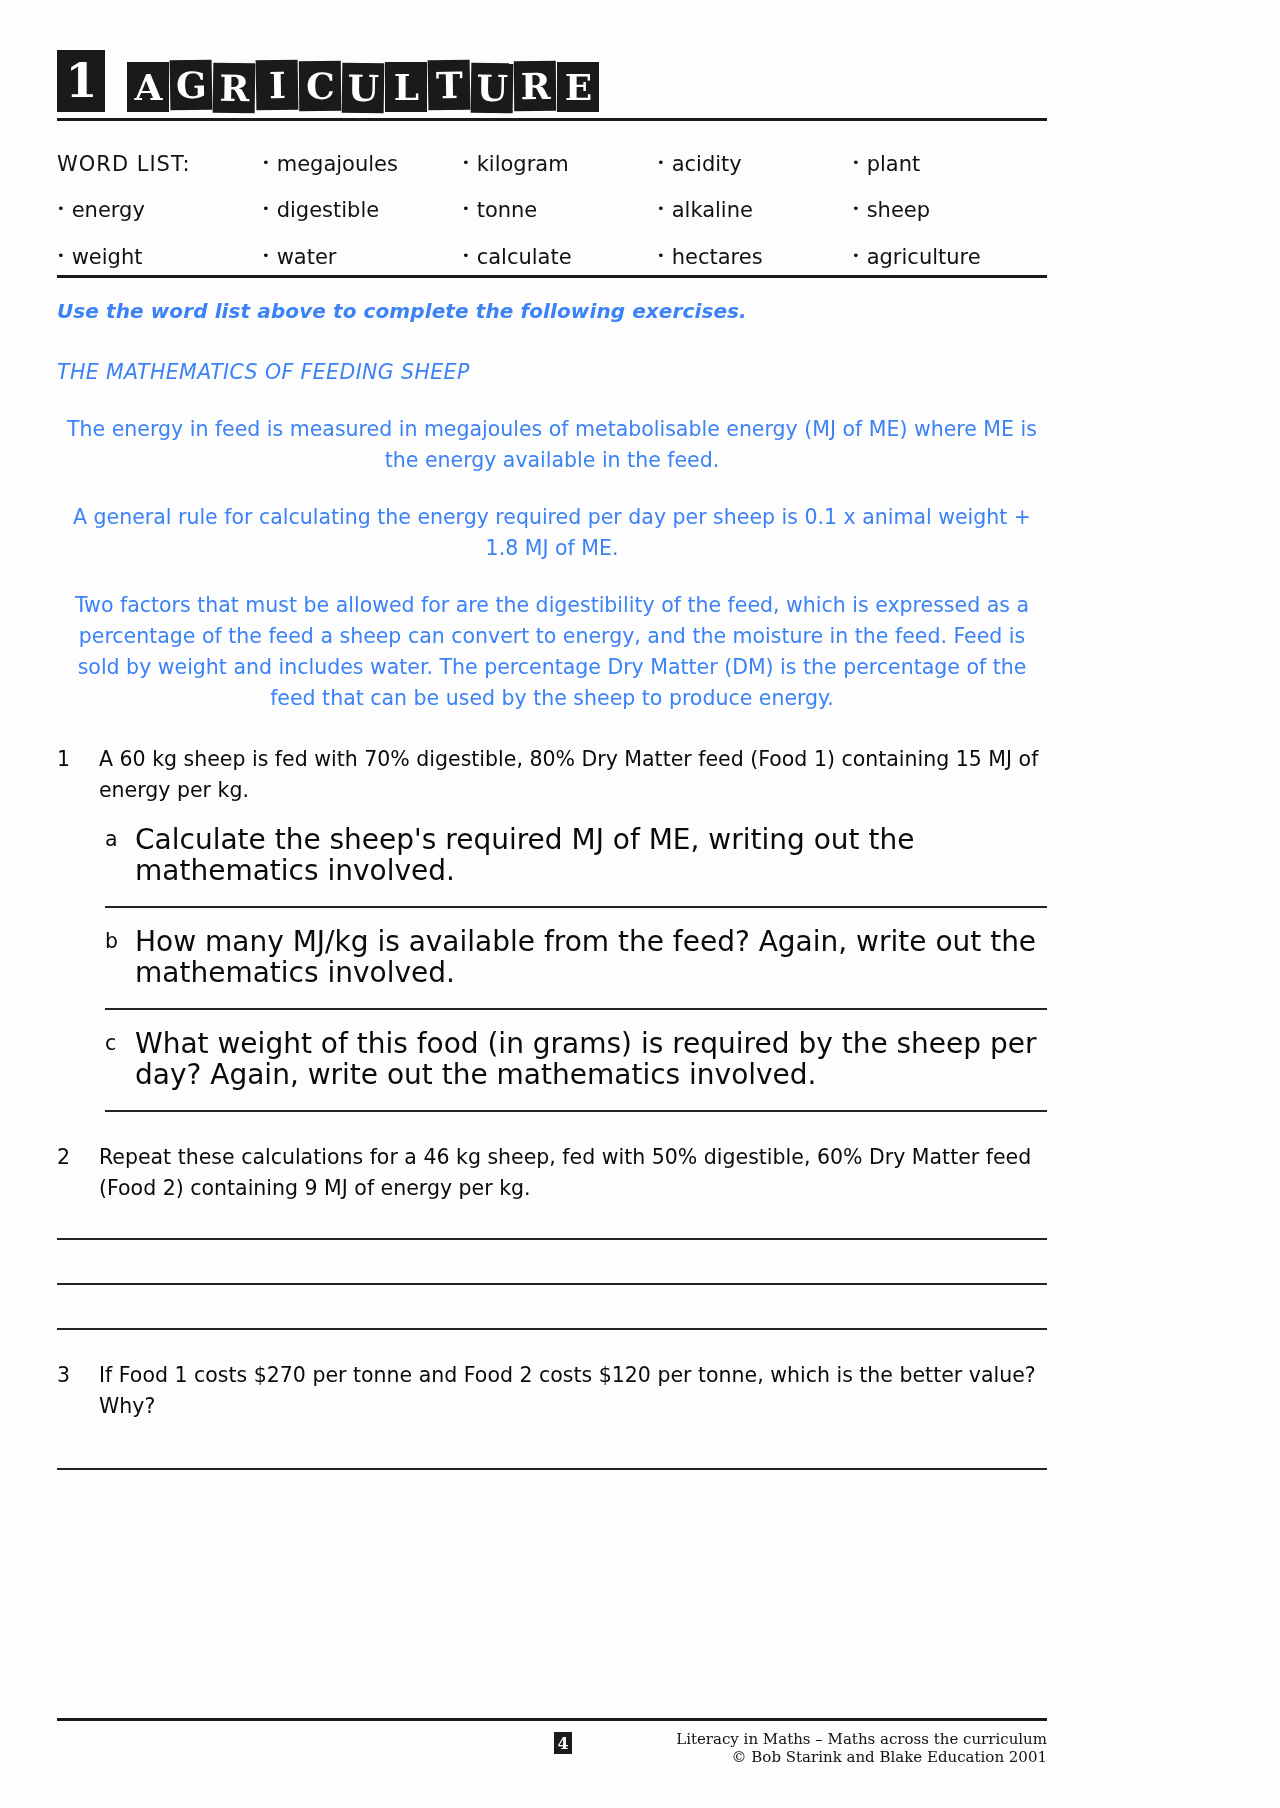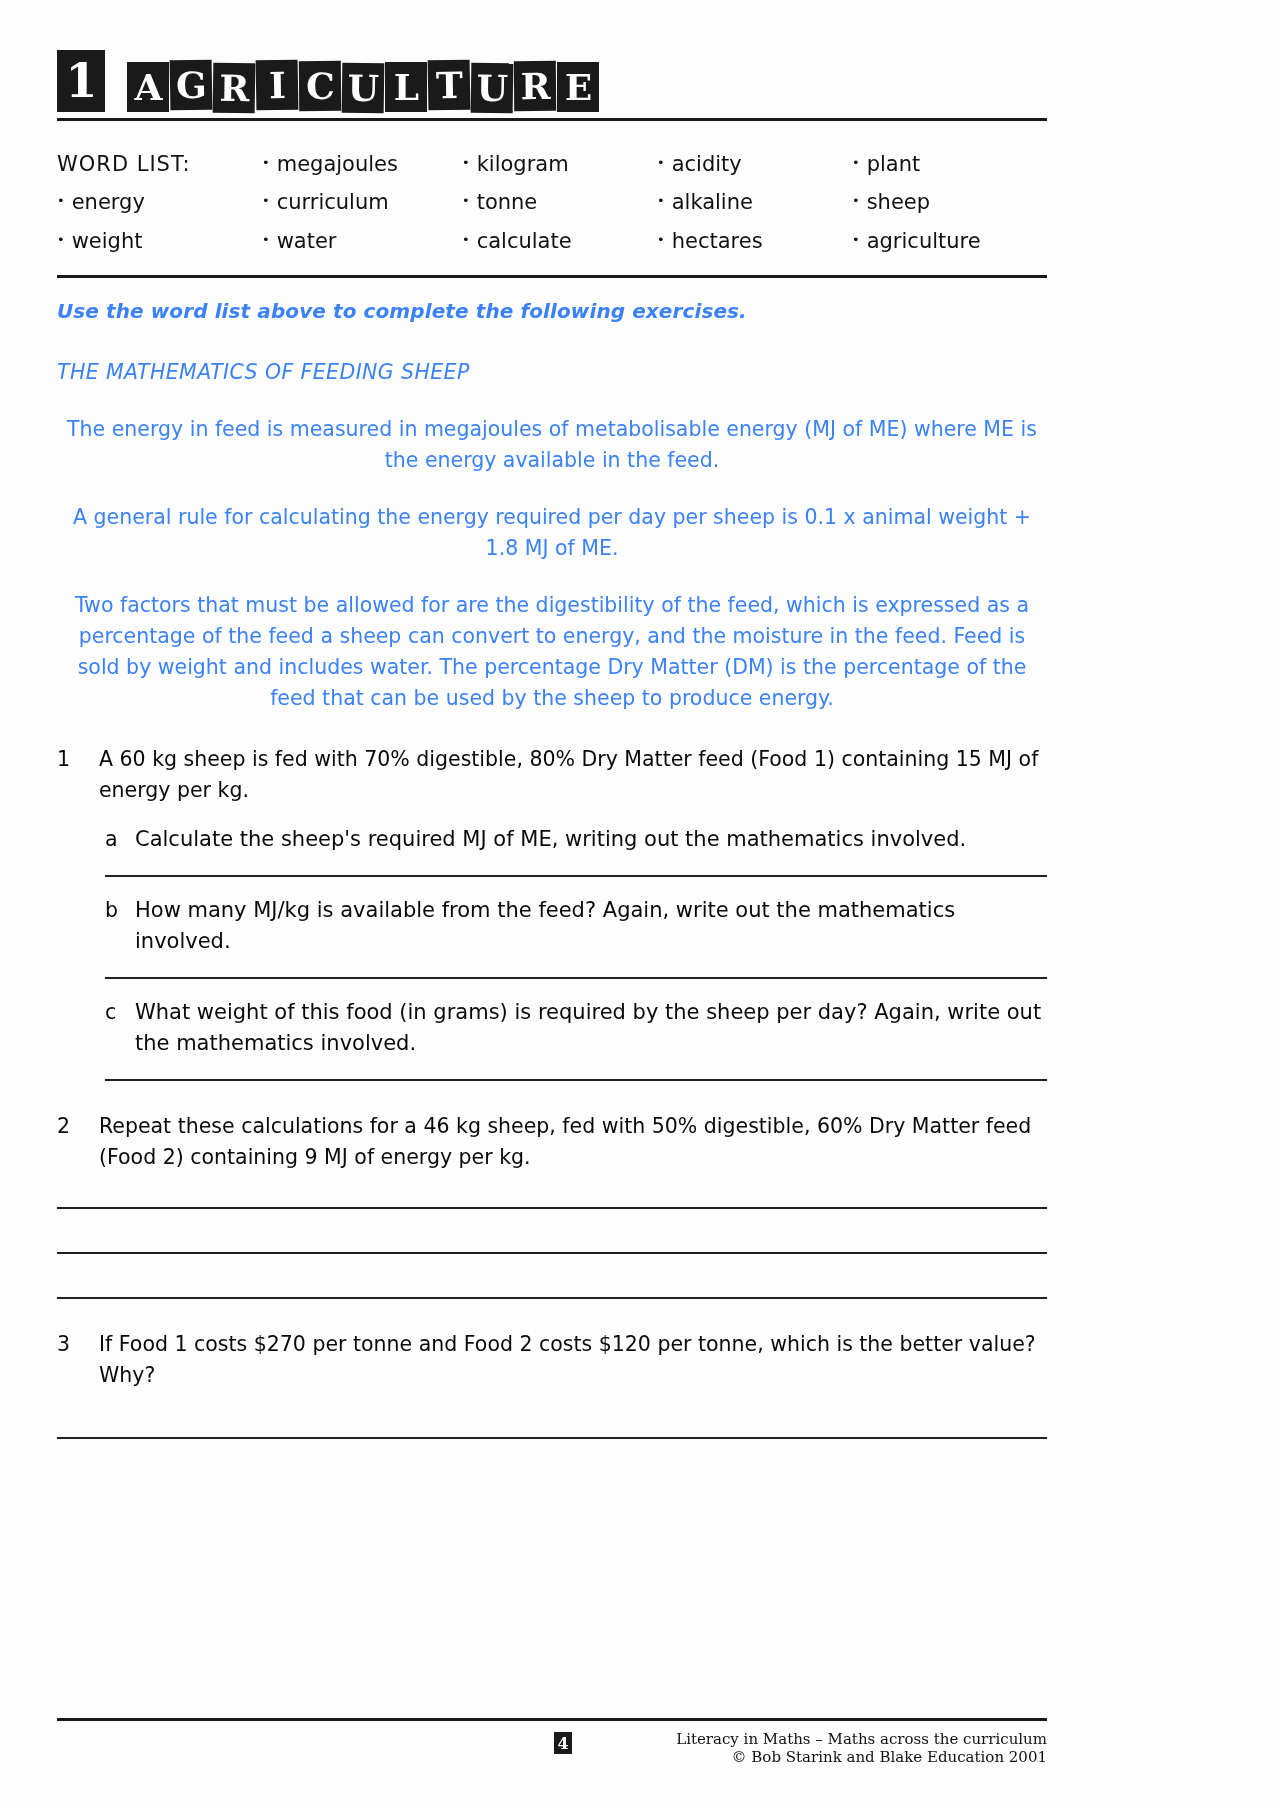--- a/index.html
+++ b/index.html
@@ -82,21 +82,21 @@
   
   .wordlist {
     position: absolute;
     left: 57px;
     top: 150px;
     width: 990px;
   }
   .wl-grid {
     display: grid;
     grid-template-columns: 205px 200px 195px 195px 195px;
-    row-gap: 10px;
+    row-gap: 18px;
   }
   .wl-label, .wl-item {
     font-family: "DejaVu Sans", sans-serif;
     font-size: 21px;
     line-height: 1.35;
     color: #111;
     white-space: nowrap;
   }
   .wl-label { letter-spacing: 1px; }
   .wl-item::before {
@@ -176,21 +176,21 @@
     align-items: flex-start;
   }
   .sub-letter {
     width: 30px;
     flex: 0 0 30px;
     font-size: 20.5px;
     line-height: 31px;
   }
   .sub-text {
     flex: 1;
-    font-size: 21px;
+    font-size: 28px;
     line-height: 31px;
   }
 
   .answer-line {
     border-top: 2px solid #222;
     margin-top: 20px;
     margin-left: 48px;
     width: 942px;
   }
   .answer-line.full {
@@ -265,21 +265,21 @@
   <div class="wordlist">
     <div class="wl-grid">
 
       <div class="wl-label">WORD LIST:</div>
       <div class="wl-item">megajoules</div>
       <div class="wl-item">kilogram</div>
       <div class="wl-item">acidity</div>
       <div class="wl-item">plant</div>
 
       <div class="wl-item">energy</div>
-      <div class="wl-item">curriculum</div>
+      <div class="wl-item">digestible</div>
       <div class="wl-item">tonne</div>
       <div class="wl-item">alkaline</div>
       <div class="wl-item">sheep</div>
 
       <div class="wl-item">weight</div>
       <div class="wl-item">water</div>
       <div class="wl-item">calculate</div>
       <div class="wl-item">hectares</div>
       <div class="wl-item">agriculture</div>
     </div>

